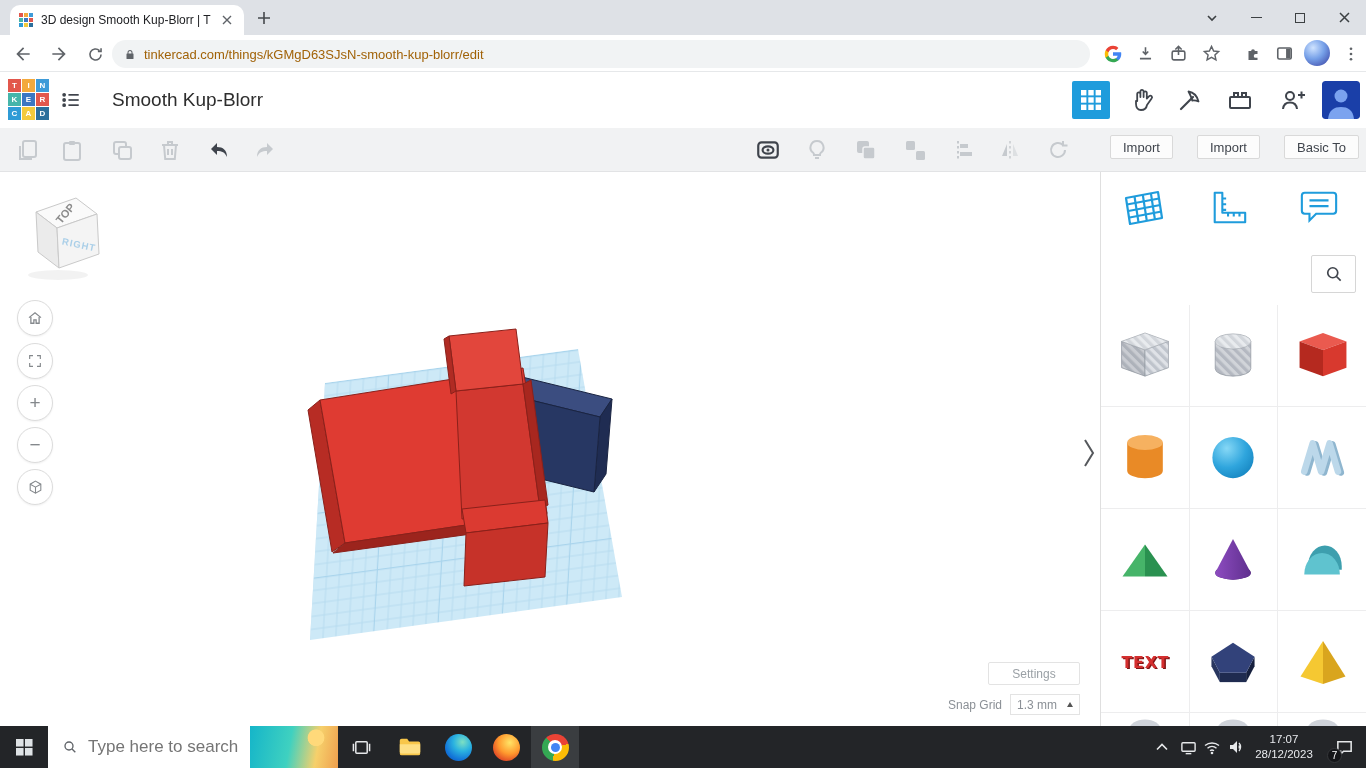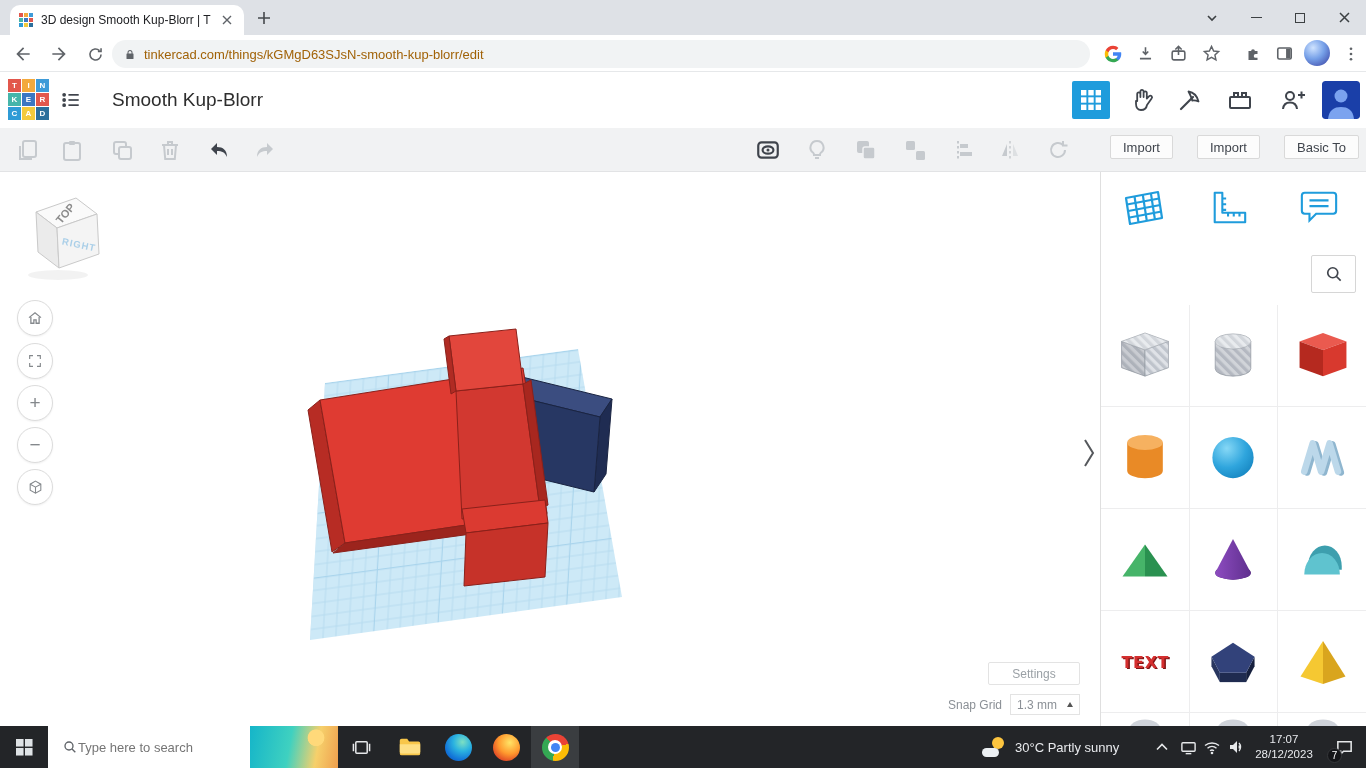--- a/index.html
+++ b/index.html
@@ -62,21 +62,21 @@
 .searchbtn{position:absolute;left:210px;top:83px;width:45px;height:38px;border:1px solid #d6d6d6;border-radius:2px;background:#fff;display:flex;align-items:center;justify-content:center}
 .shapes-grid{position:absolute;left:0;top:133px;width:266px;height:421px;display:grid;grid-template-columns:repeat(3,1fr);grid-auto-rows:102px}
 .cell{display:flex;align-items:center;justify-content:center;border-right:1px solid #ededee;border-bottom:1px solid #ededee;cursor:pointer;background:#fff}
 .cell:nth-child(3n){border-right:none}
 .cell.partial{align-items:flex-start;padding-top:0}
 
 
 .taskbar{position:absolute;top:726px;left:0;width:100%;height:42px;background:#232528}
 .start{position:absolute;left:0;top:0;width:48px;height:42px;display:flex;align-items:center;justify-content:center}
 .tsearch{position:absolute;left:48px;top:0;width:290px;height:42px;background:#fff;display:flex;align-items:center}
-.tsearch input{border:0;outline:0;flex:1;font-size:13px;color:#3c4043;font-family:inherit;background:transparent;min-width:0}
+.tsearch input{border:0;outline:0;flex:1;margin-left:10px;font-size:17px;color:#3c4043;font-family:inherit;background:transparent;min-width:0}
 .deco{width:88px;height:42px;flex:none;background:radial-gradient(circle at 75% 28%,#ffd97a 0 11%,transparent 12%),linear-gradient(100deg,#15b5c9 0%,#3fd1c0 45%,#f6d06b 75%,#ef9f4e 100%)}
 .tvbtn{position:absolute;left:338px;top:0;width:46px;height:42px;display:flex;align-items:center;justify-content:center}
 .app{position:absolute;top:0;width:48px;height:42px;display:flex;align-items:center;justify-content:center}
 .app.active{background:#3a3d40}
 .circle-ic{width:27px;height:27px;border-radius:50%}
 .edge-ic{background:radial-gradient(circle at 65% 30%,#7de0c3 0%,#2bb3e0 35%,#1273d8 70%,#0a50b0 100%)}
 .ff-ic{background:radial-gradient(circle at 62% 32%,#ffe466 0%,#ff9a2e 45%,#e34f26 75%,#b5301c 100%)}
 .chrome-outer{width:27px;height:27px;border-radius:50%;background:conic-gradient(from -45deg,#ea4335 0 33%,#fbbc05 0 66%,#34a853 0 100%);position:relative}
 .chrome-outer::before{content:"";position:absolute;inset:6.5px;background:#fff;border-radius:50%}
 .chrome-outer::after{content:"";position:absolute;inset:9px;background:#4285f4;border-radius:50%}
@@ -677,27 +677,20 @@
     <div class="app" style="left:434px">
         <span class="circle-ic edge-ic"></span>
       </div>
     <div class="app" style="left:482px">
         <span class="circle-ic ff-ic"></span>
       </div>
     <div class="app active" style="left:531px">
         <span class="chrome-outer"></span>
       </div>
 
-    <div class="weather">
-      <span class="wicon">
-          <i class="sun"></i>
-          <i class="cloud"></i>
-        </span>
-      <span class="weather-text">30°C Partly sunny</span>
-    </div>
     <div class="trayic" style="left:1150px">
         <svg width="12" height="8" viewBox="0 0 12 8">
           <path d="M1 6.5l5-5 5 5" stroke="#e6e8ea" stroke-width="1.6" fill="none"></path>
         </svg>
       </div>
     <div class="trayic" style="left:1176px">
         <svg width="17" height="17" viewBox="0 0 18 18">
           <rect x="2" y="4" width="14" height="9" rx="1" stroke="#e6e8ea" fill="none" stroke-width="1.5"></rect>
           <path d="M6 15.5h6" stroke="#e6e8ea" stroke-width="1.5"></path>
         </svg>

